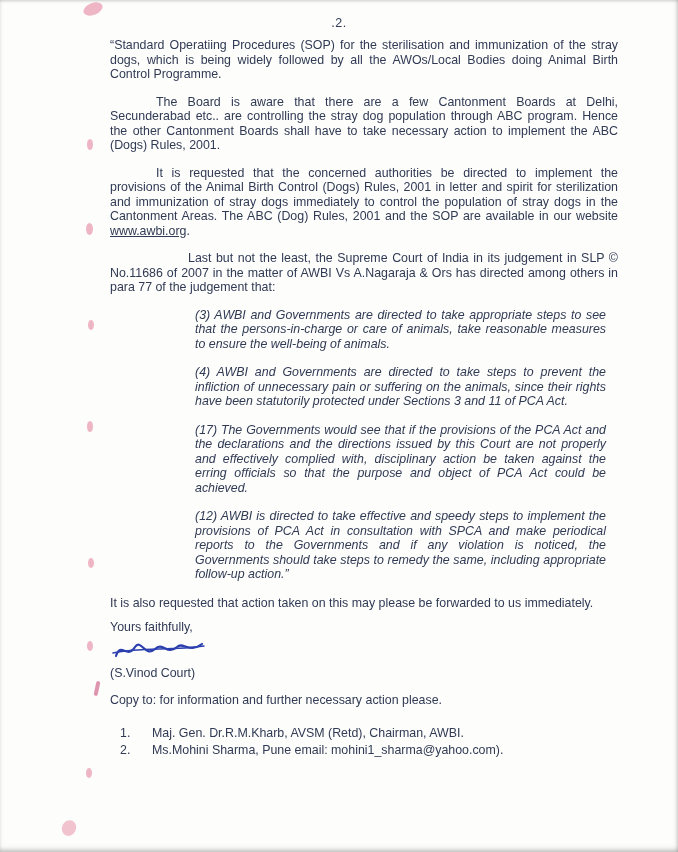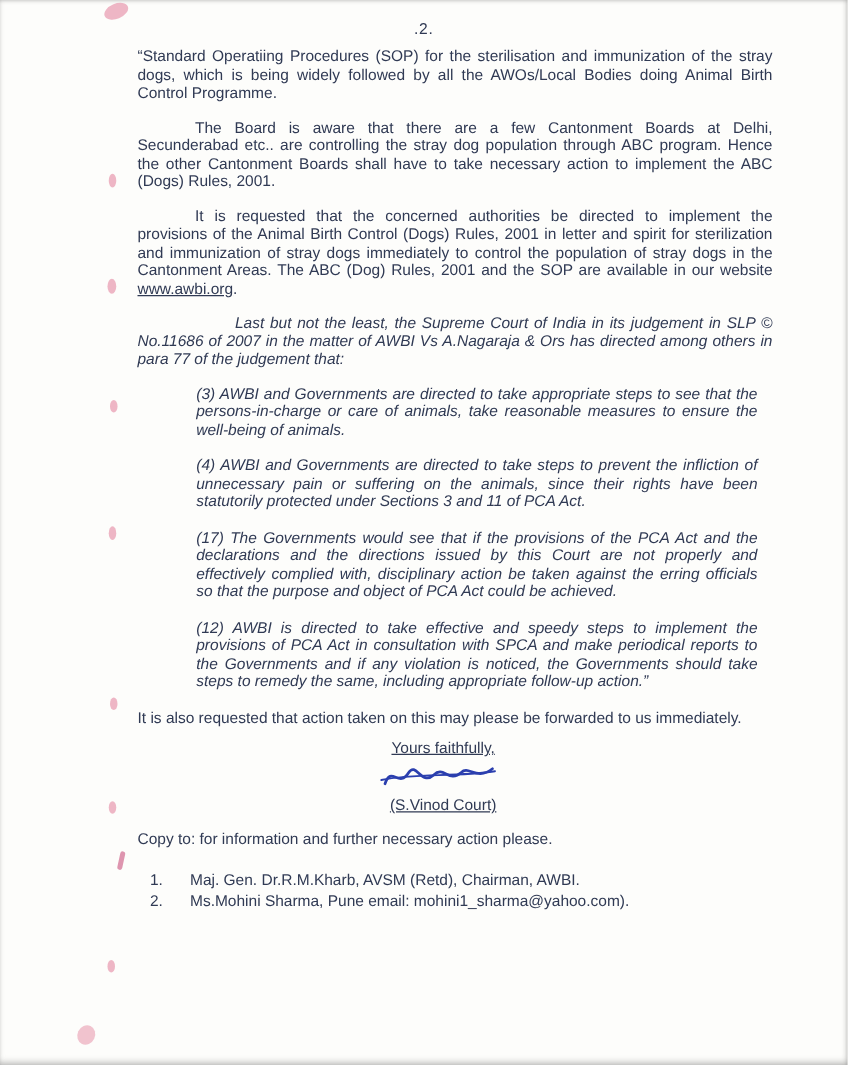--- a/index.html
+++ b/index.html
@@ -25,38 +25,37 @@
   }
 
   .content {
     padding:8px 60px 0 110px;
     font-size:12.4px;
     line-height:1.17;
   }
 
   .para { text-align:justify; margin-bottom:13px; }
   .indent1 { text-indent:46px; }
-  .indent2 { text-indent:78px;font-style:italic; }
+  .indent2 { text-indent:78px; }
 
   .quote-block {
-    margin-left:47px;
+    margin-left:85px;
     margin-right:12px;
     font-style:italic;
   }
   .quote { text-align:justify; margin-bottom:14px; }
 
   .closing { margin-top:1px; margin-bottom:10px; }
 
   .link { text-decoration:underline; cursor:pointer; color:inherit; }
 
   .sig-block {
     margin-top:4px;
     margin-right:19px;
-    text-align:center;
-    text-decoration:underline;
+    text-align:left;
   }
   .sig-scribble { padding:2px 10px 0 0; }
   .sig-block .line { line-height:1.2; }
 
   .copy-line { margin-top:12px; }
 
   .copy-list { margin-top:18px; }
   .copy-item { display:flex; margin-bottom:3px; }
   .copy-item .num { width:42px; padding-left:10px; flex:0 0 auto; }
 

